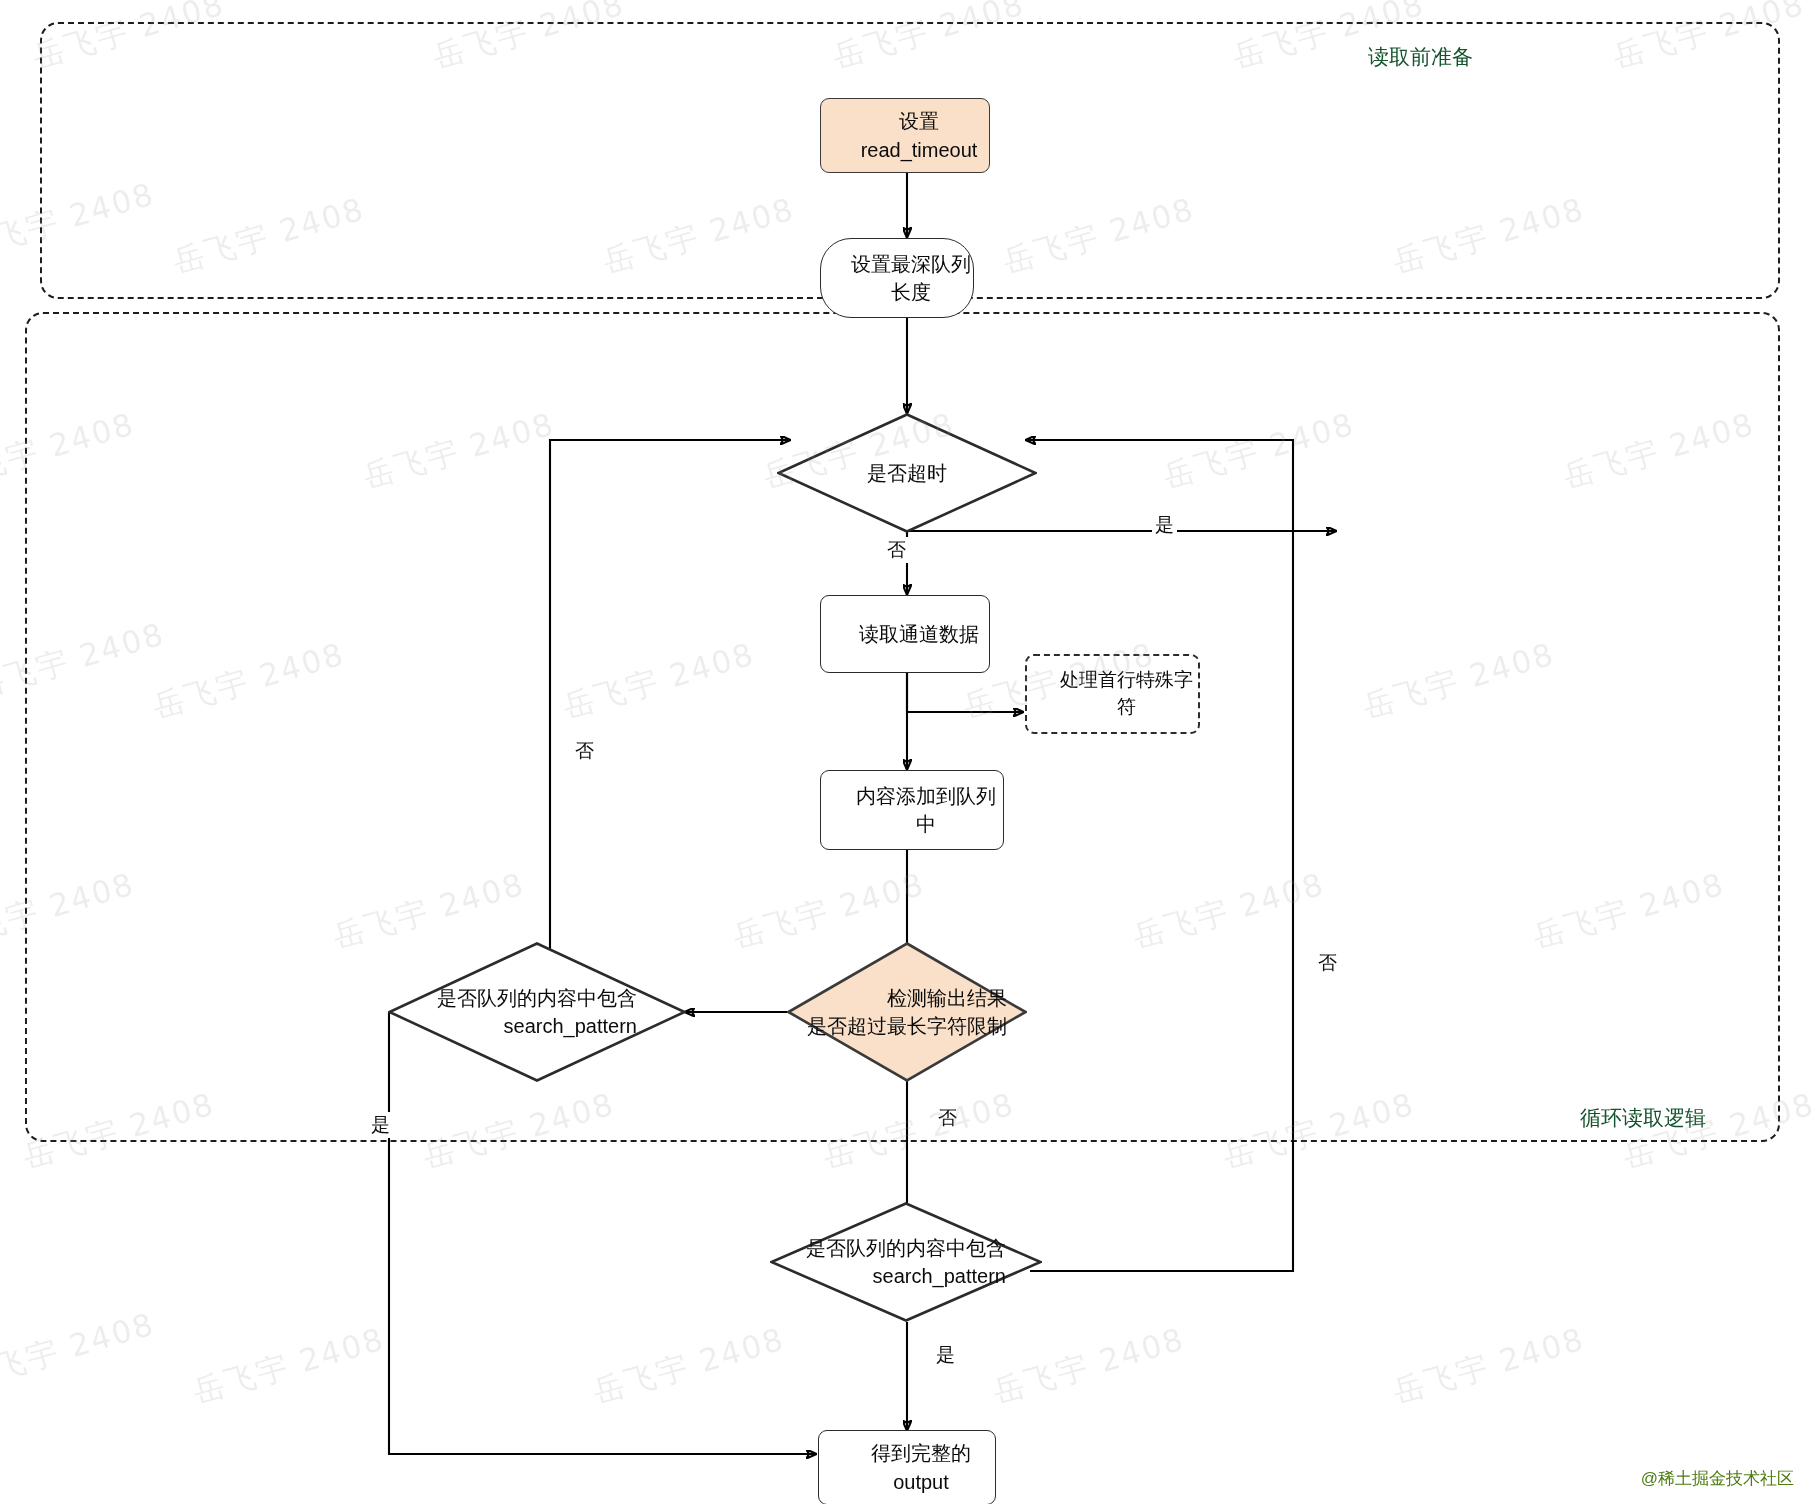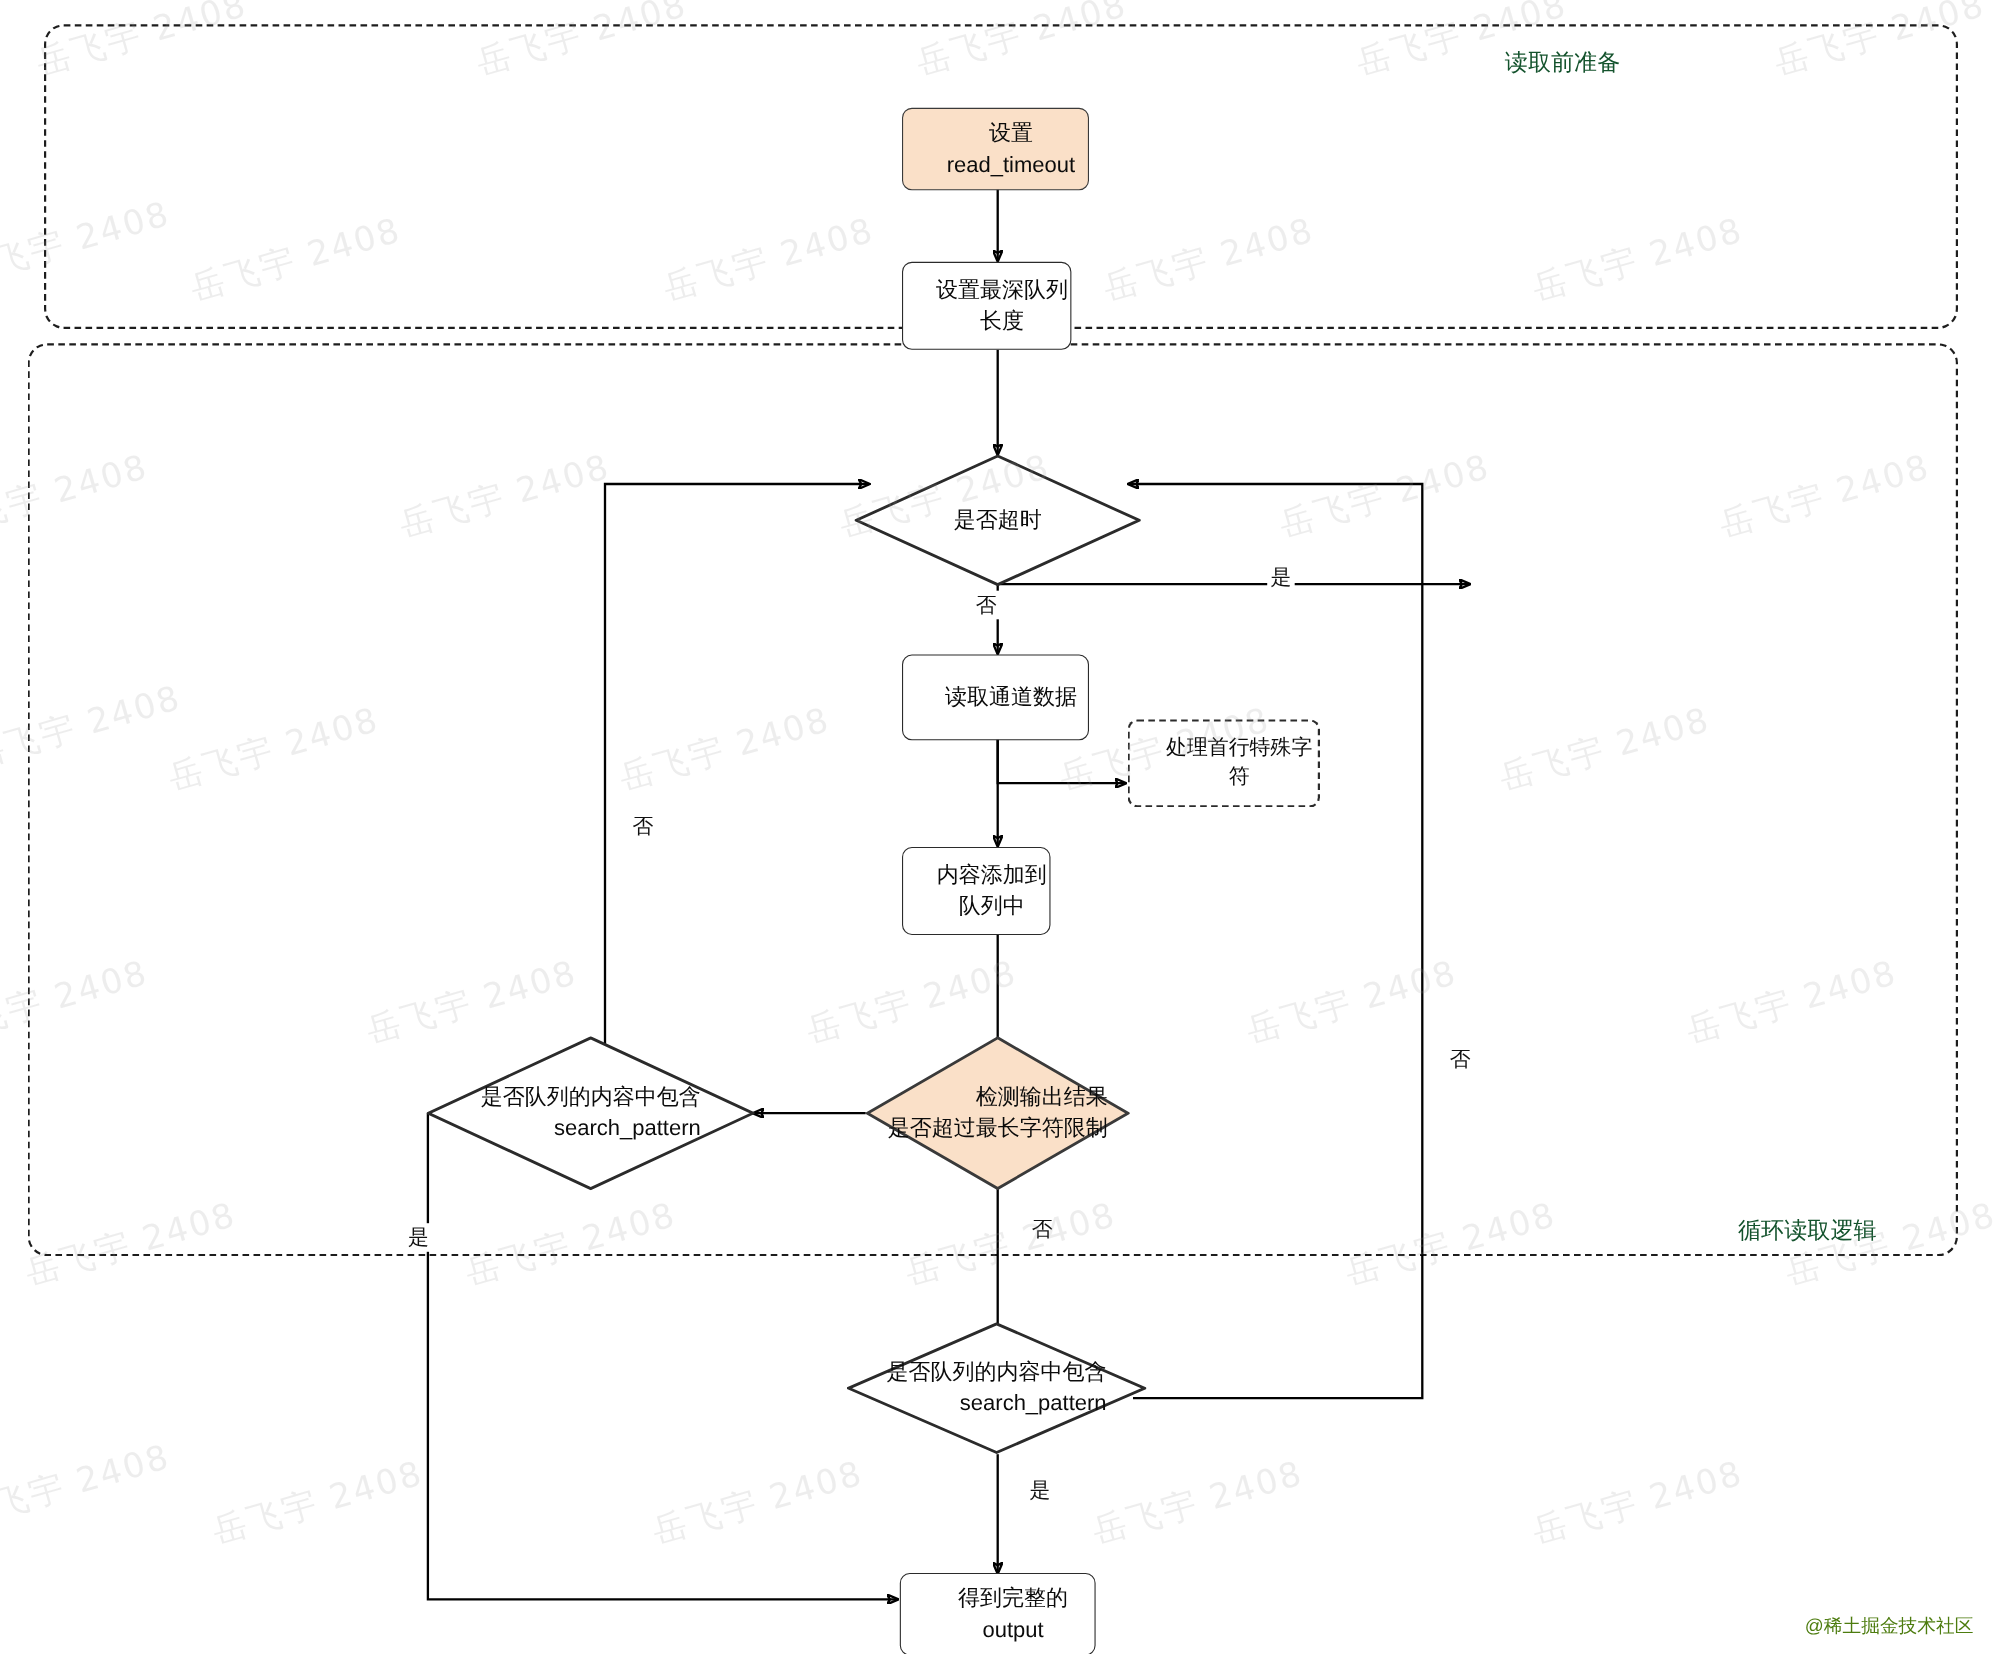--- a/index.html
+++ b/index.html
@@ -171,35 +171,35 @@
   <div class="elabel" style="left:884px;top:537px;">否</div>
   <div class="elabel" style="left:572px;top:738px;">否</div>
   <div class="elabel" style="left:1315px;top:950px;">否</div>
   <div class="elabel" style="left:935px;top:1105px;">否</div>
   <div class="elabel" style="left:368px;top:1112px;">是</div>
   <div class="elabel" style="left:933px;top:1342px;">是</div>
 
   <div class="node rect accent" style="left:820px;top:98px;width:170px;height:75px;">设置
 read_timeout</div>
 
-  <div class="node rect" style="left:820px;top:238px;width:154px;height:80px;">设置最深队列长度</div>
+  <div class="node rect" style="left:820px;top:238px;width:154px;height:80px;border-radius:31px;">设置最深队列长度</div>
 
   <div class="node diamond" style="left:777px;top:413px;width:260px;height:120px;">
     <svg class="dshape" viewBox="0 0 260 120" preserveAspectRatio="none">
       <polygon points="130,1.5 258.5,60 130,118.5 1.5,60" fill="#ffffff" stroke="#2b2b2b" stroke-width="2.6" vector-effect="non-scaling-stroke"></polygon>
     </svg>
     <span class="dlabel">是否超时</span>
   </div>
 
 
   <div class="node rect" style="left:820px;top:595px;width:170px;height:78px;">读取通道数据</div>
 
   <div class="node rect dashed" style="left:1025px;top:654px;width:175px;height:80px;font-size:19px;">处理首行特殊字符</div>
 
-  <div class="node rect" style="left:820px;top:770px;width:135px;height:80px;">内容添加到队列中</div>
+  <div class="node rect" style="left:820px;top:770px;width:184px;height:80px;">内容添加到队列中</div>
 
   <div class="node diamond" style="left:787px;top:942px;width:240px;height:140px;">
     <svg class="dshape" viewBox="0 0 240 140" preserveAspectRatio="none">
       <polygon points="120,1.5 238.5,70 120,138.5 1.5,70" fill="#fae0c8" stroke="#3a3a3a" stroke-width="2.6" vector-effect="non-scaling-stroke"></polygon>
     </svg>
     <span class="dlabel">检测输出结果
 是否超过最长字符限制</span>
   </div>
 
   <div class="node diamond" style="left:388px;top:942px;width:298px;height:140px;">

